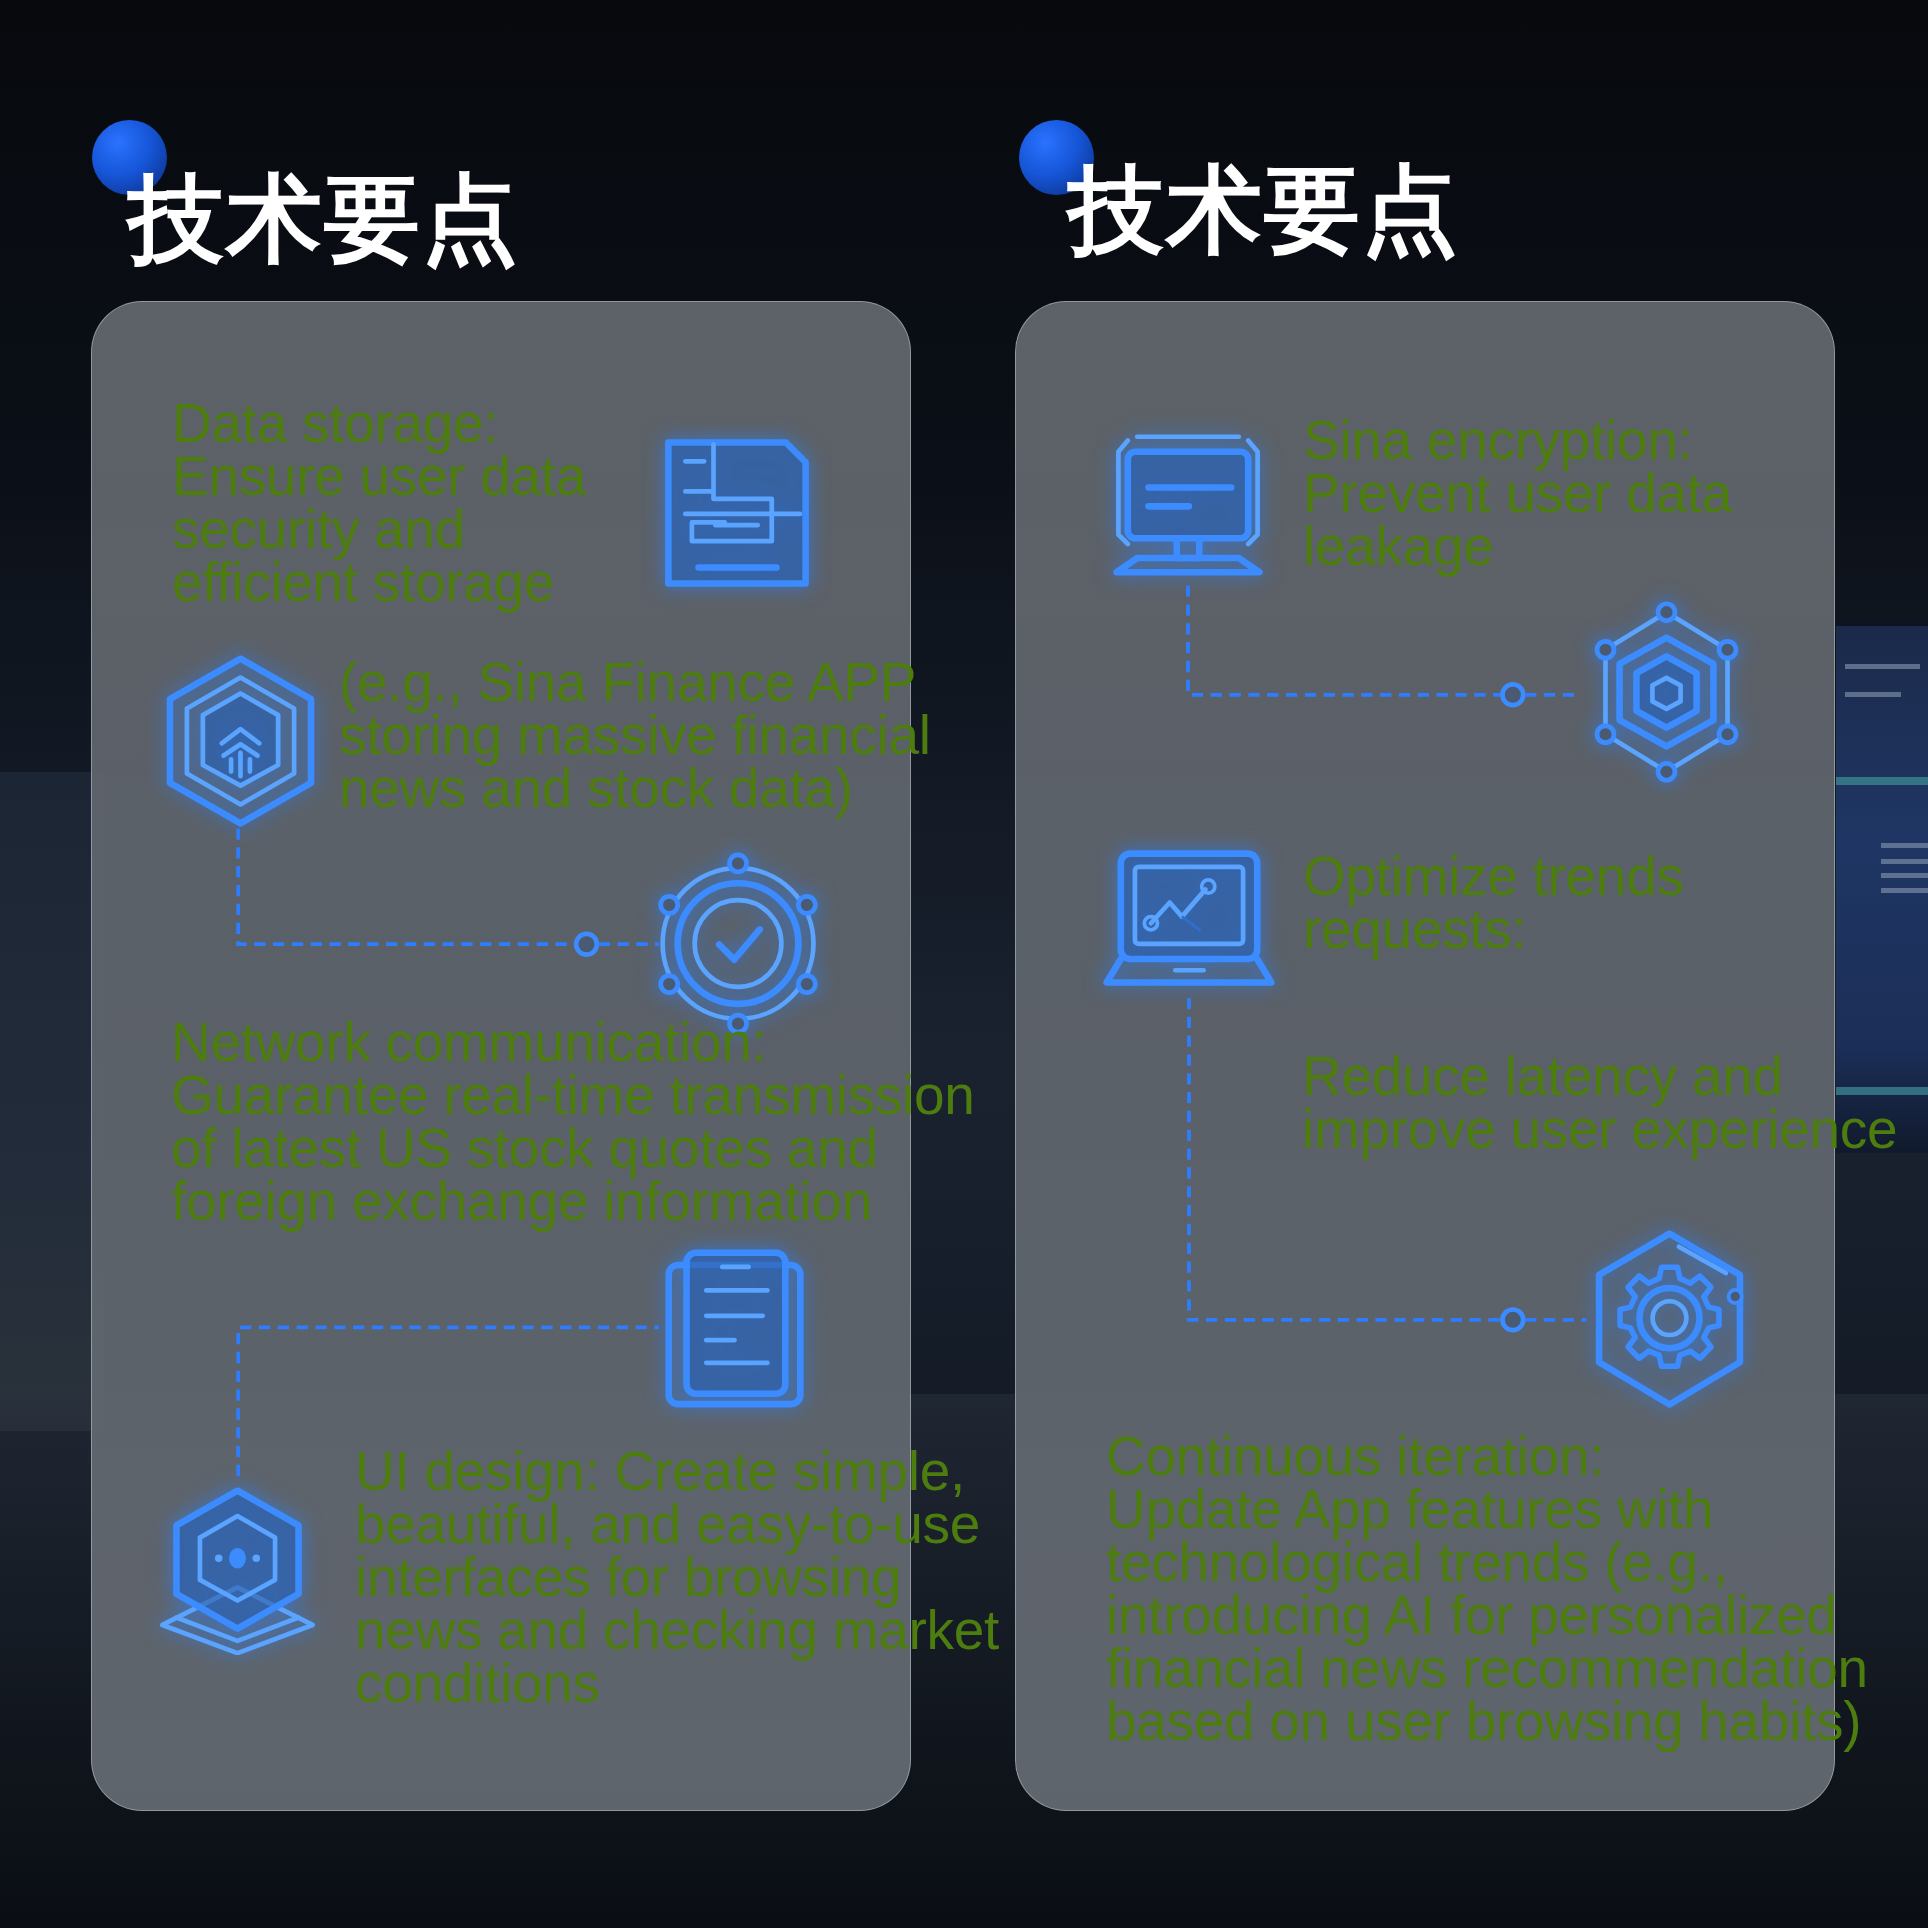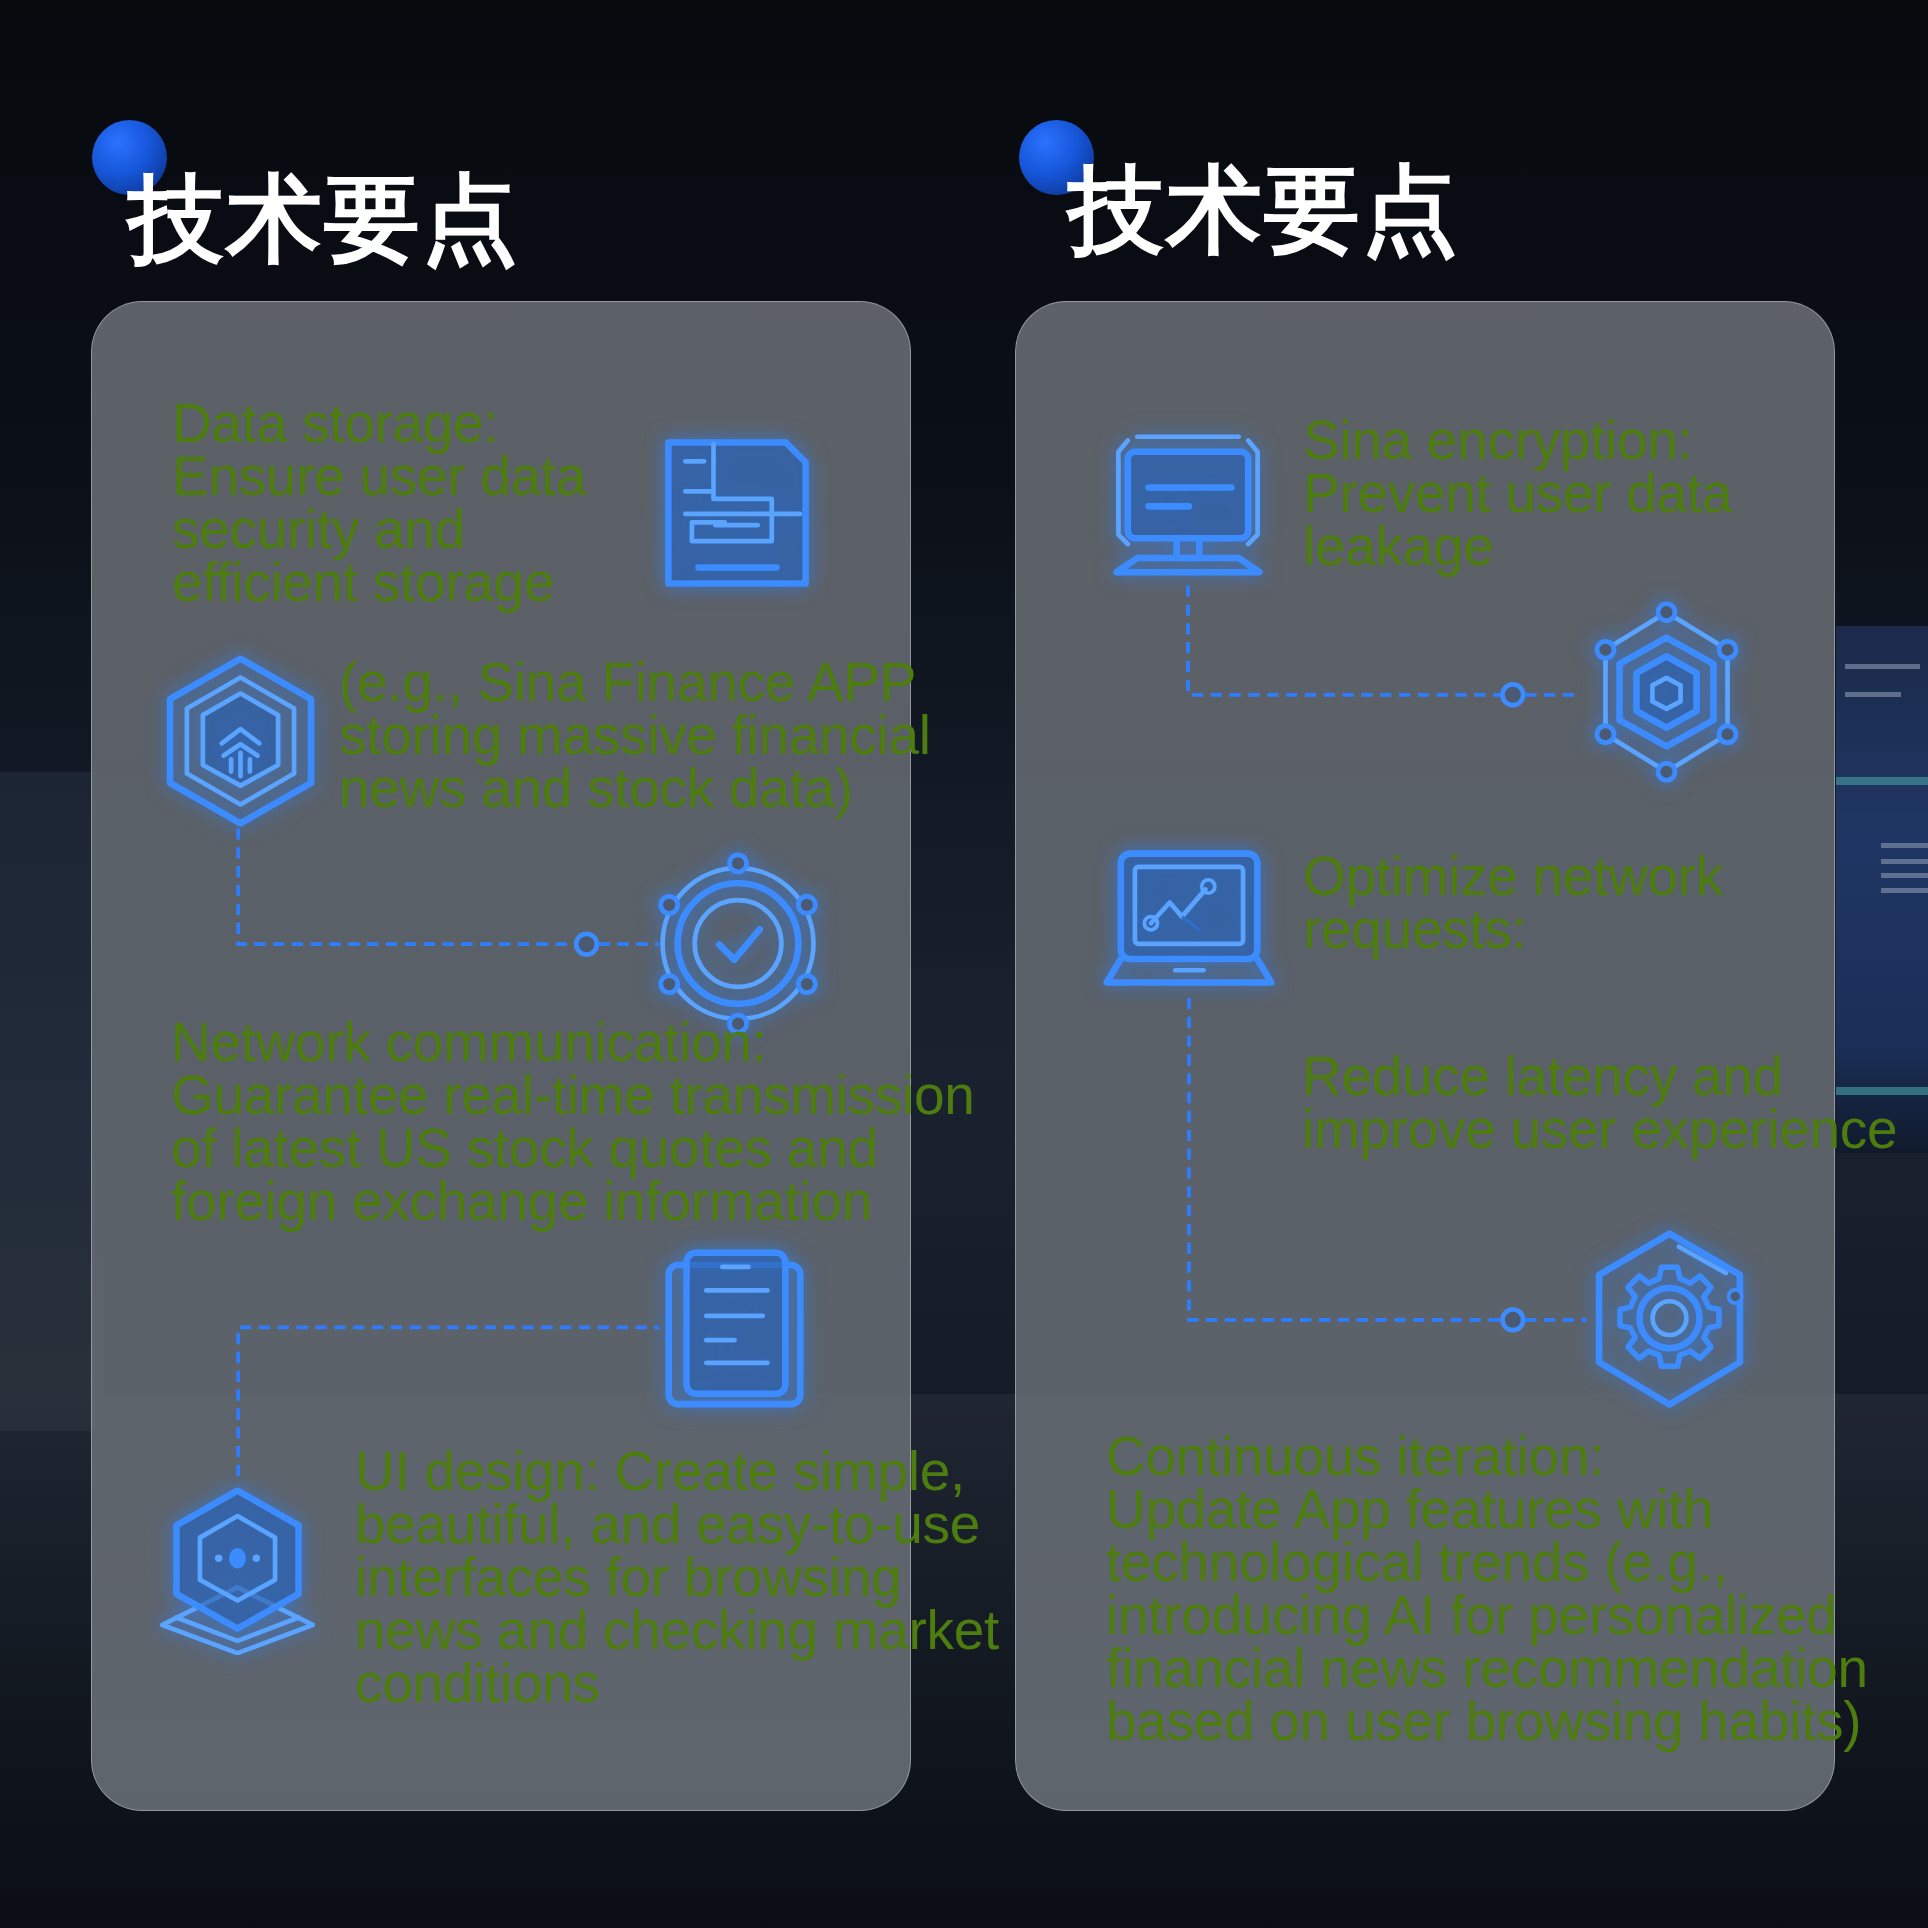--- a/index.html
+++ b/index.html
@@ -196,21 +196,21 @@
     <rect class="s" x="20" y="8" width="145" height="112" rx="10"></rect>
     <rect class="t" x="35" y="22" width="115" height="82" rx="4"></rect>
     <path class="t" d="M52 82 L72 60 L85 75 L110 46"></path>
     <circle cx="52" cy="82" r="7" fill="none" stroke="#5aa4ff" stroke-width="4"></circle>
     <circle cx="113" cy="43" r="7" fill="none" stroke="#5aa4ff" stroke-width="4"></circle>
     <path d="M85 75 L105 90" stroke="#2f6fd0" stroke-width="3"></path>
     <path class="s" d="M20 120 L5 145 H180 L165 120"></path>
     <path class="t" d="M78 132 H108"></path>
   </svg>
 </div>
-<div class="txt" style="left:1303px;top:850px;">Optimize network
+<div class="txt" style="left:1303px;top:850px;">Optimize trends
 requests:</div>
 
 <div class="txt" style="left:1302px;top:1050px;">Reduce latency and
 improve user experience</div>
 
 <div class="icon" style="left:1585px;top:1226px;">
   <svg width="169" height="188" viewBox="0 0 180 200">
     <path class="s" d="M90 8 L165 52 V145 L90 190 L15 145 V52 Z"></path>
     <path class="t" d="M100 22 L150 50"></path>
     <circle cx="160" cy="75" r="7" fill="#4a5a72" stroke="#3d8cff" stroke-width="4"></circle>

